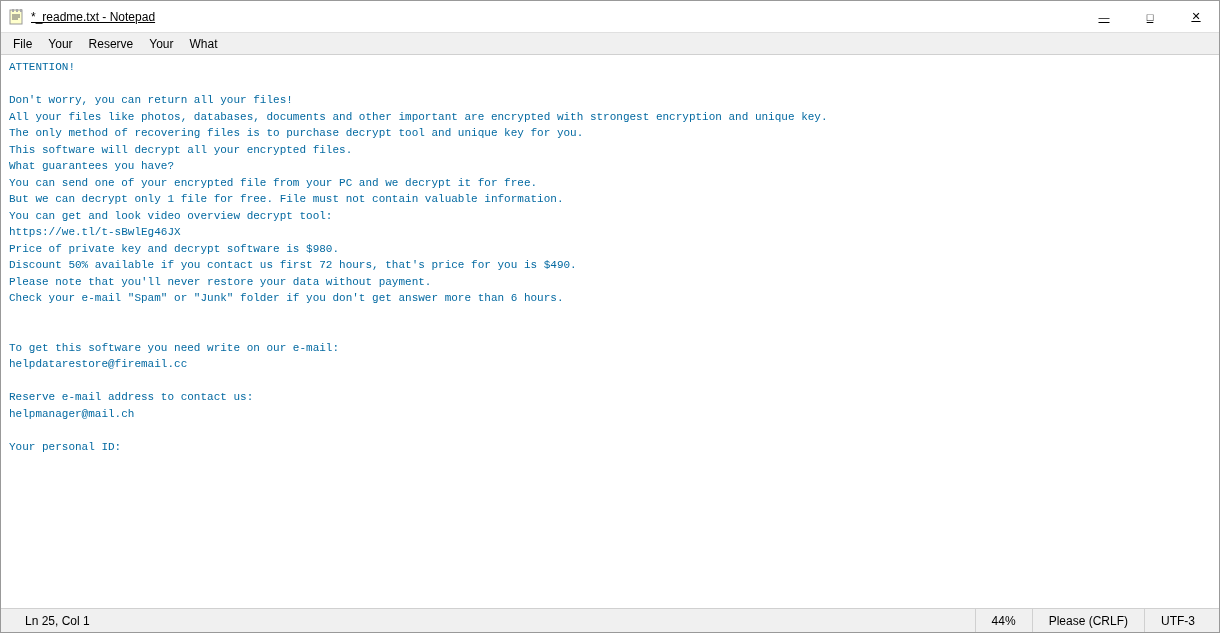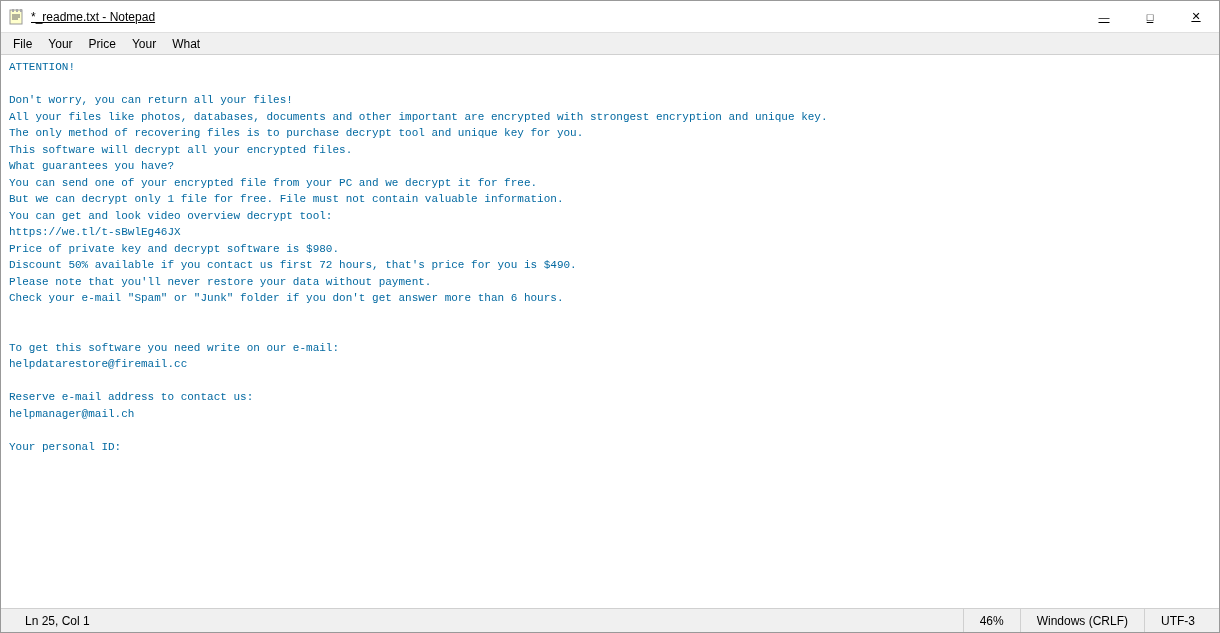--- a/index.html
+++ b/index.html
@@ -156,21 +156,21 @@
     <div class="title-bar-controls">
       <button class="title-btn">—</button>
       <button class="title-btn">□</button>
       <button class="title-btn close">✕</button>
     </div>
   </div>
 
   <div class="menu-bar">
     <span class="menu-item">File</span>
     <span class="menu-item">Your</span>
-    <span class="menu-item">Price</span>
+    <span class="menu-item">Reserve</span>
     <span class="menu-item">Your</span>
     <span class="menu-item">What</span>
   </div>
 
   <div class="editor-area">
     <div class="editor-content">ATTENTION!
 
 Don't worry, you can return all your files!
 All your files like photos, databases, documents and other important are encrypted with strongest encryption and unique key.
 The only method of recovering files is to purchase decrypt tool and unique key for you.
@@ -190,18 +190,18 @@
 helpdatarestore@firemail.cc
 
 Reserve e-mail address to contact us:
 helpmanager@mail.ch
 
 Your personal ID:</div>
   </div>
 
   <div class="status-bar">
     <span class="status-segment">Ln 25, Col 1</span>
-    <span class="status-segment">46%</span>
-    <span class="status-segment">Windows (CRLF)</span>
+    <span class="status-segment">44%</span>
+    <span class="status-segment">Please (CRLF)</span>
     <span class="status-segment">UTF-3</span>
   </div>
 
 </div>
 
 </body></html>

